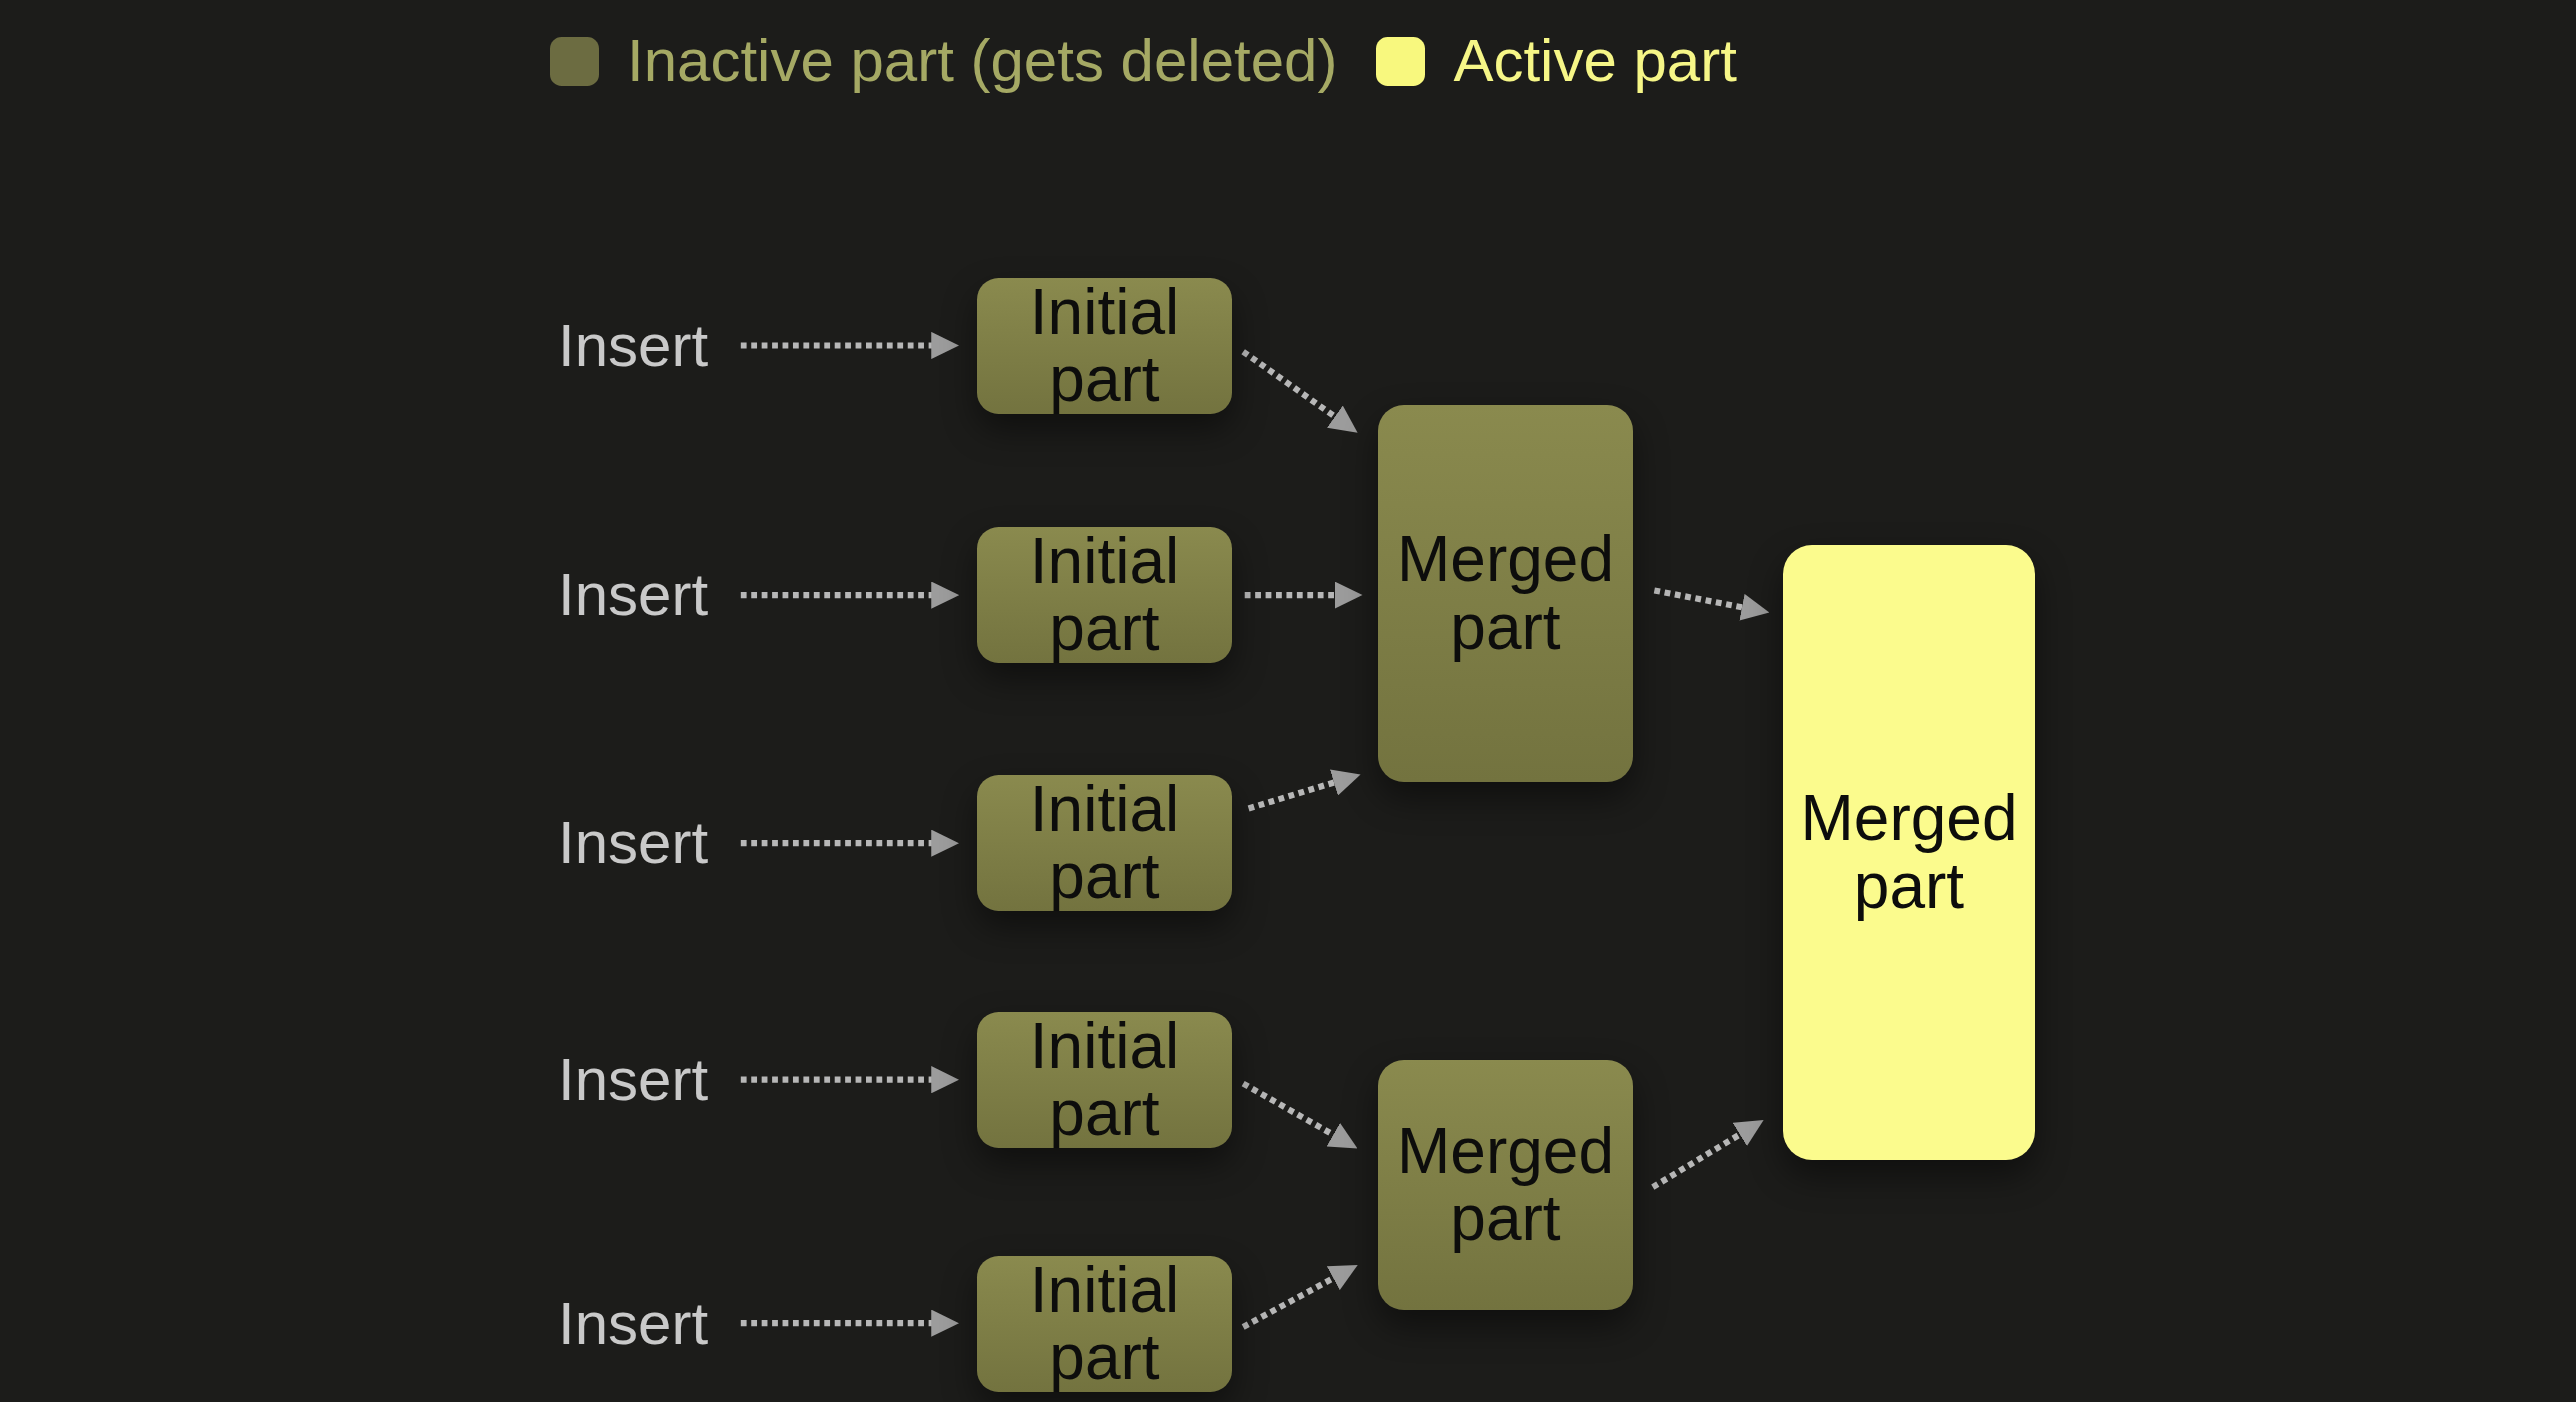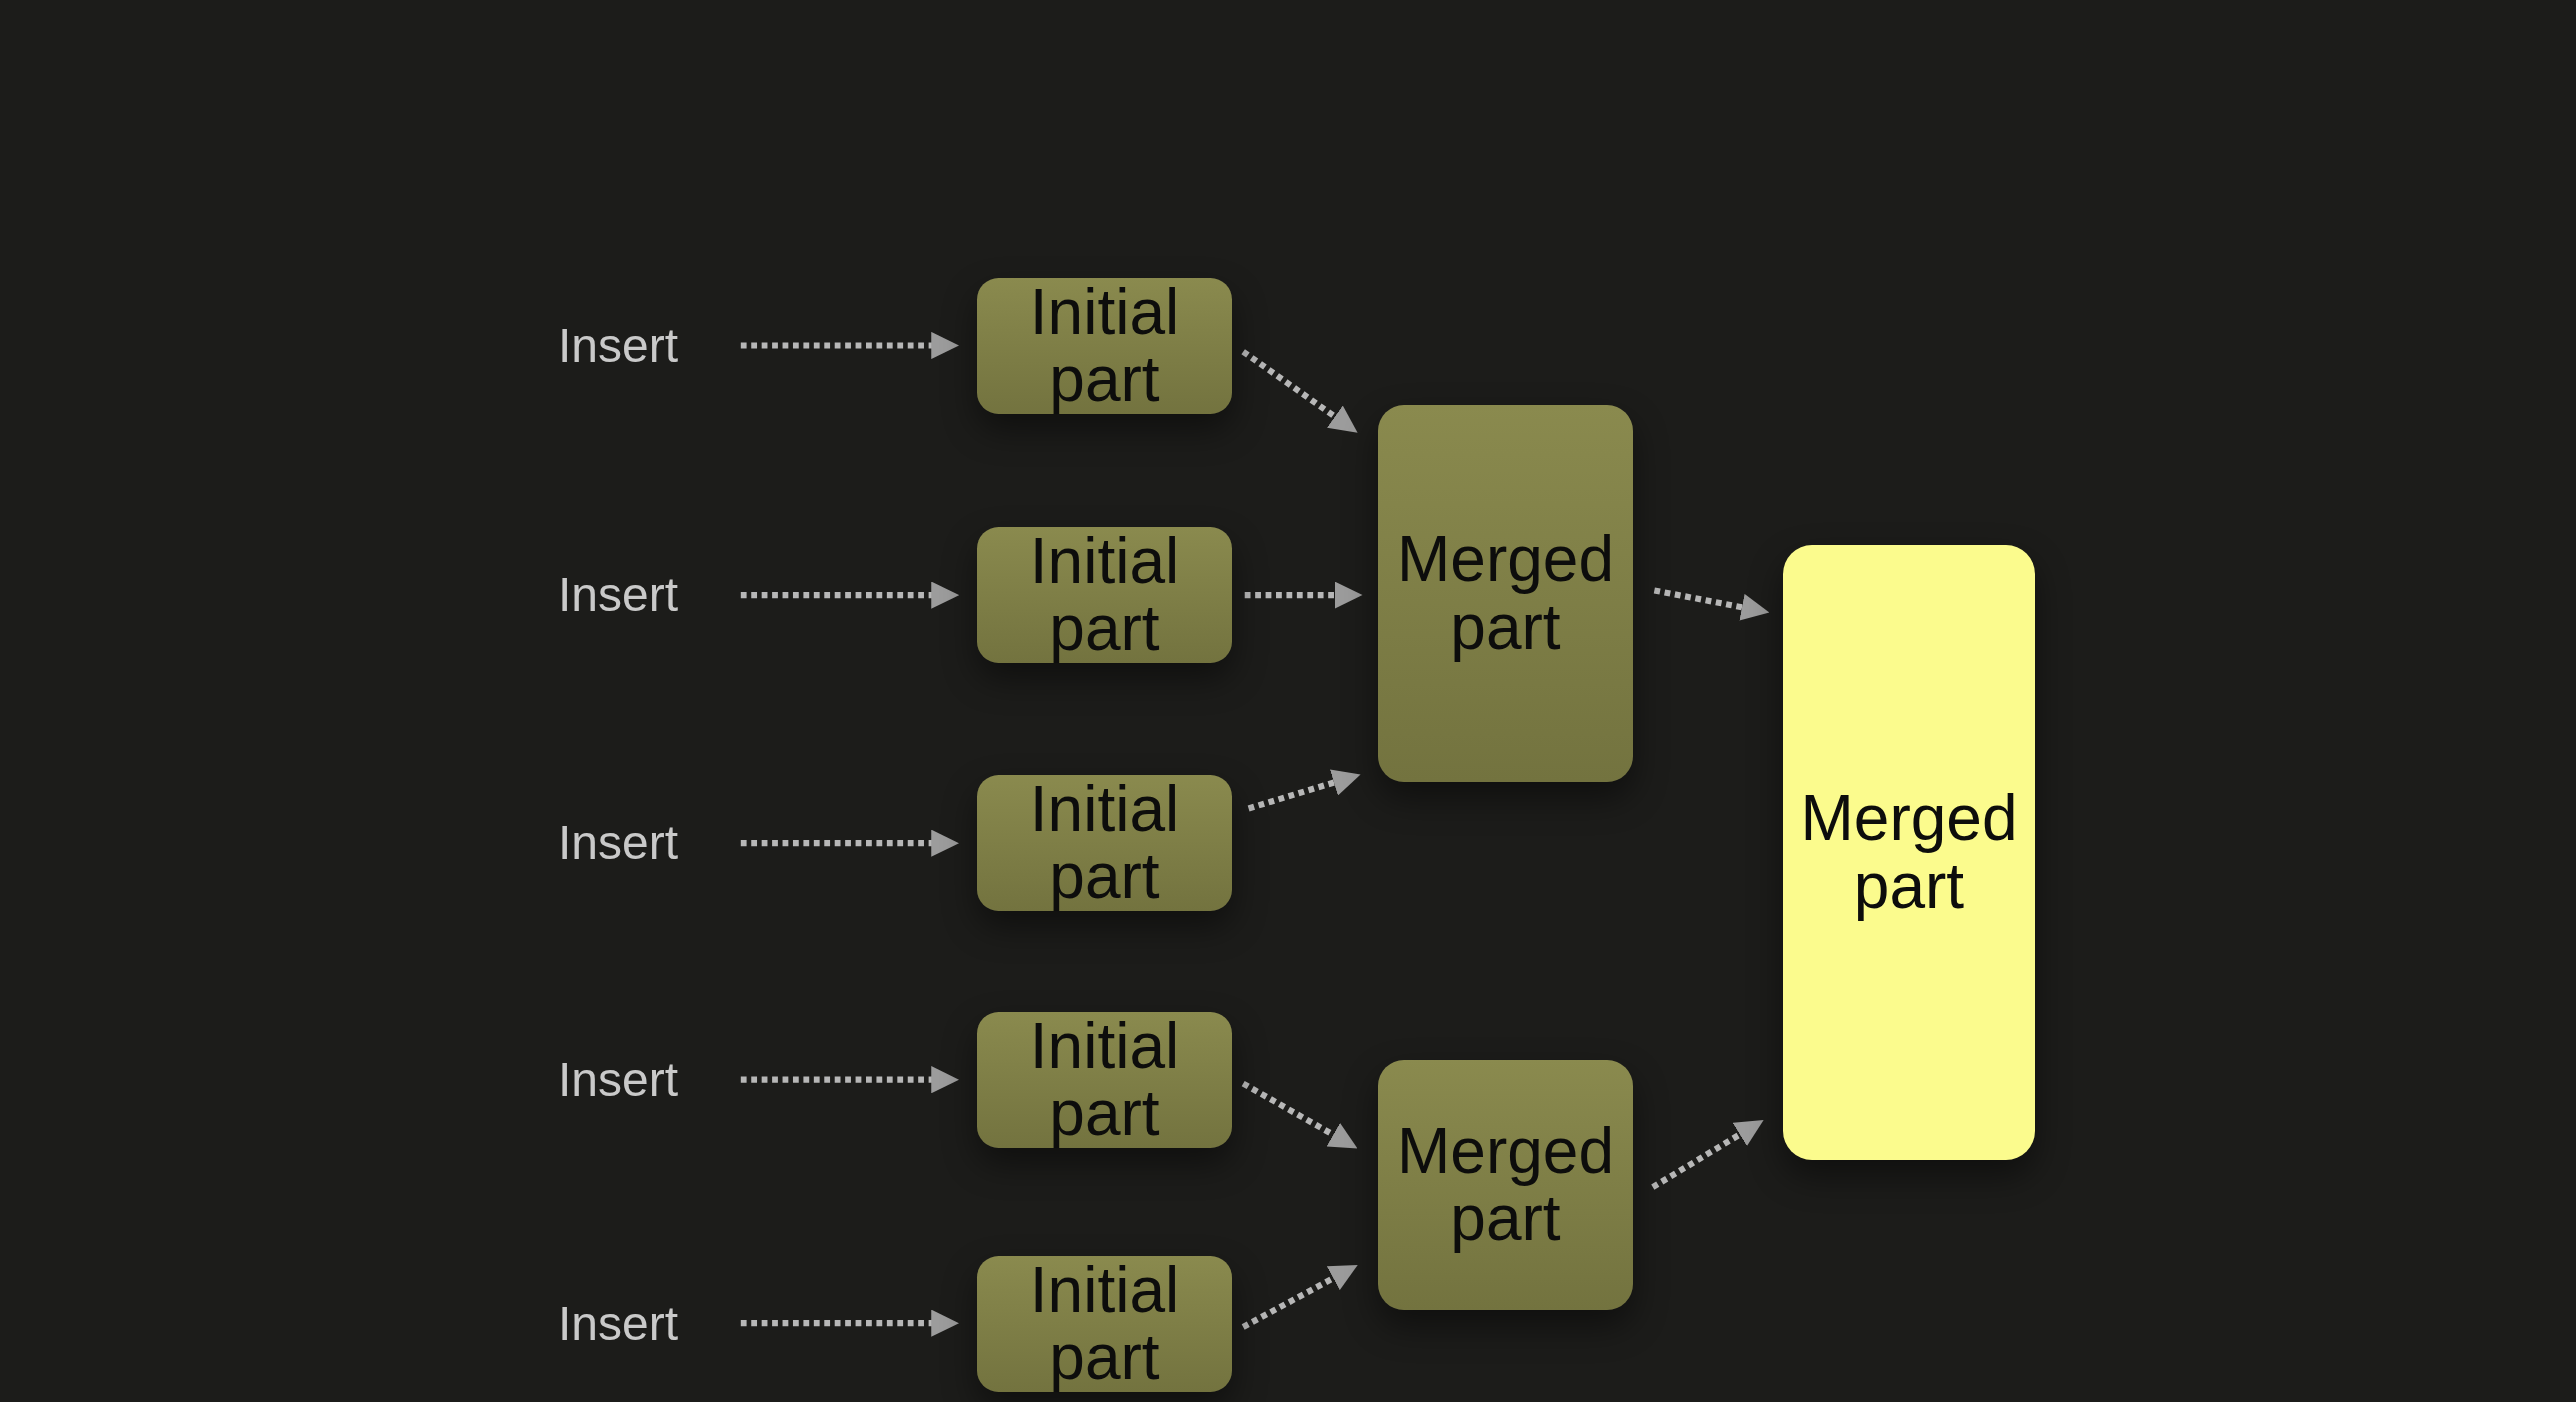--- a/index.html
+++ b/index.html
@@ -25,21 +25,21 @@
   .legend-item{display:flex;align-items:center;}
   .swatch{width:49px;height:49px;border-radius:11.6px;margin-right:28px;flex:0 0 auto;}
   .swatch.inactive{background:var(--legend-inactive-swatch);}
   .swatch.active{background:var(--legend-active-swatch);}
   .legend-label{font-size:60px;line-height:66px;white-space:nowrap;}
   .legend-label.inactive{color:var(--legend-inactive-text);}
   .legend-label.active{color:var(--legend-active-text);}
 
   
   .insert-label{position:absolute;left:558px;width:178px;height:68px;line-height:68px;
-    font-size:48px;color:var(--insert-text);white-space:nowrap;}
+    font-size:60px;color:var(--insert-text);white-space:nowrap;}
   .ins-r1{top:312px;} .ins-r2{top:561px;} .ins-r3{top:809px;} .ins-r4{top:1046px;} .ins-r5{top:1290px;}
 
   
   .node{position:absolute;display:flex;align-items:center;justify-content:center;text-align:center;
     color:var(--node-text);font-size:64px;line-height:1.05;font-weight:400;
     box-shadow:0 15.5px 34px rgba(0,0,0,.45);}
   .node .node-label{width:232px;}
   .node.inactive{background:linear-gradient(180deg,var(--node-inactive-top) 0%,var(--node-inactive-bottom) 100%);}
   .node.active{background:var(--node-active);}
   .initial{left:977px;width:255px;height:136px;border-radius:21.6px;}
@@ -51,20 +51,30 @@
   
   .arrows{position:absolute;left:0;top:0;width:2576px;height:1402px;pointer-events:none;}
   .arrow{stroke:var(--arrow-dash);stroke-width:8;stroke-dasharray:7.5 6;fill:none;marker-end:url(#ah);}
   .head{fill:var(--arrow-head);}
 </style>
 </head>
 <body>
 
 <div class="stage">
 
+  <div class="legend">
+    <div class="legend-item">
+      <span class="swatch inactive"></span>
+      <span class="legend-label inactive">Inactive part (gets deleted)</span>
+    </div>
+    <div class="legend-item">
+      <span class="swatch active"></span>
+      <span class="legend-label active">Active part</span>
+    </div>
+  </div>
 
   <div class="insert-label ins-r1">Insert</div>
   <div class="insert-label ins-r2">Insert</div>
   <div class="insert-label ins-r3">Insert</div>
   <div class="insert-label ins-r4">Insert</div>
   <div class="insert-label ins-r5">Insert</div>
 
   <svg class="arrows" viewBox="0 0 3332 1814" xmlns="http://www.w3.org/2000/svg">
     <defs>
       <marker id="ah" viewBox="0 0 4.5 4.4" markerWidth="4.5" markerHeight="4.4" refX="0.2" refY="2.2" orient="auto" markerUnits="strokeWidth">

